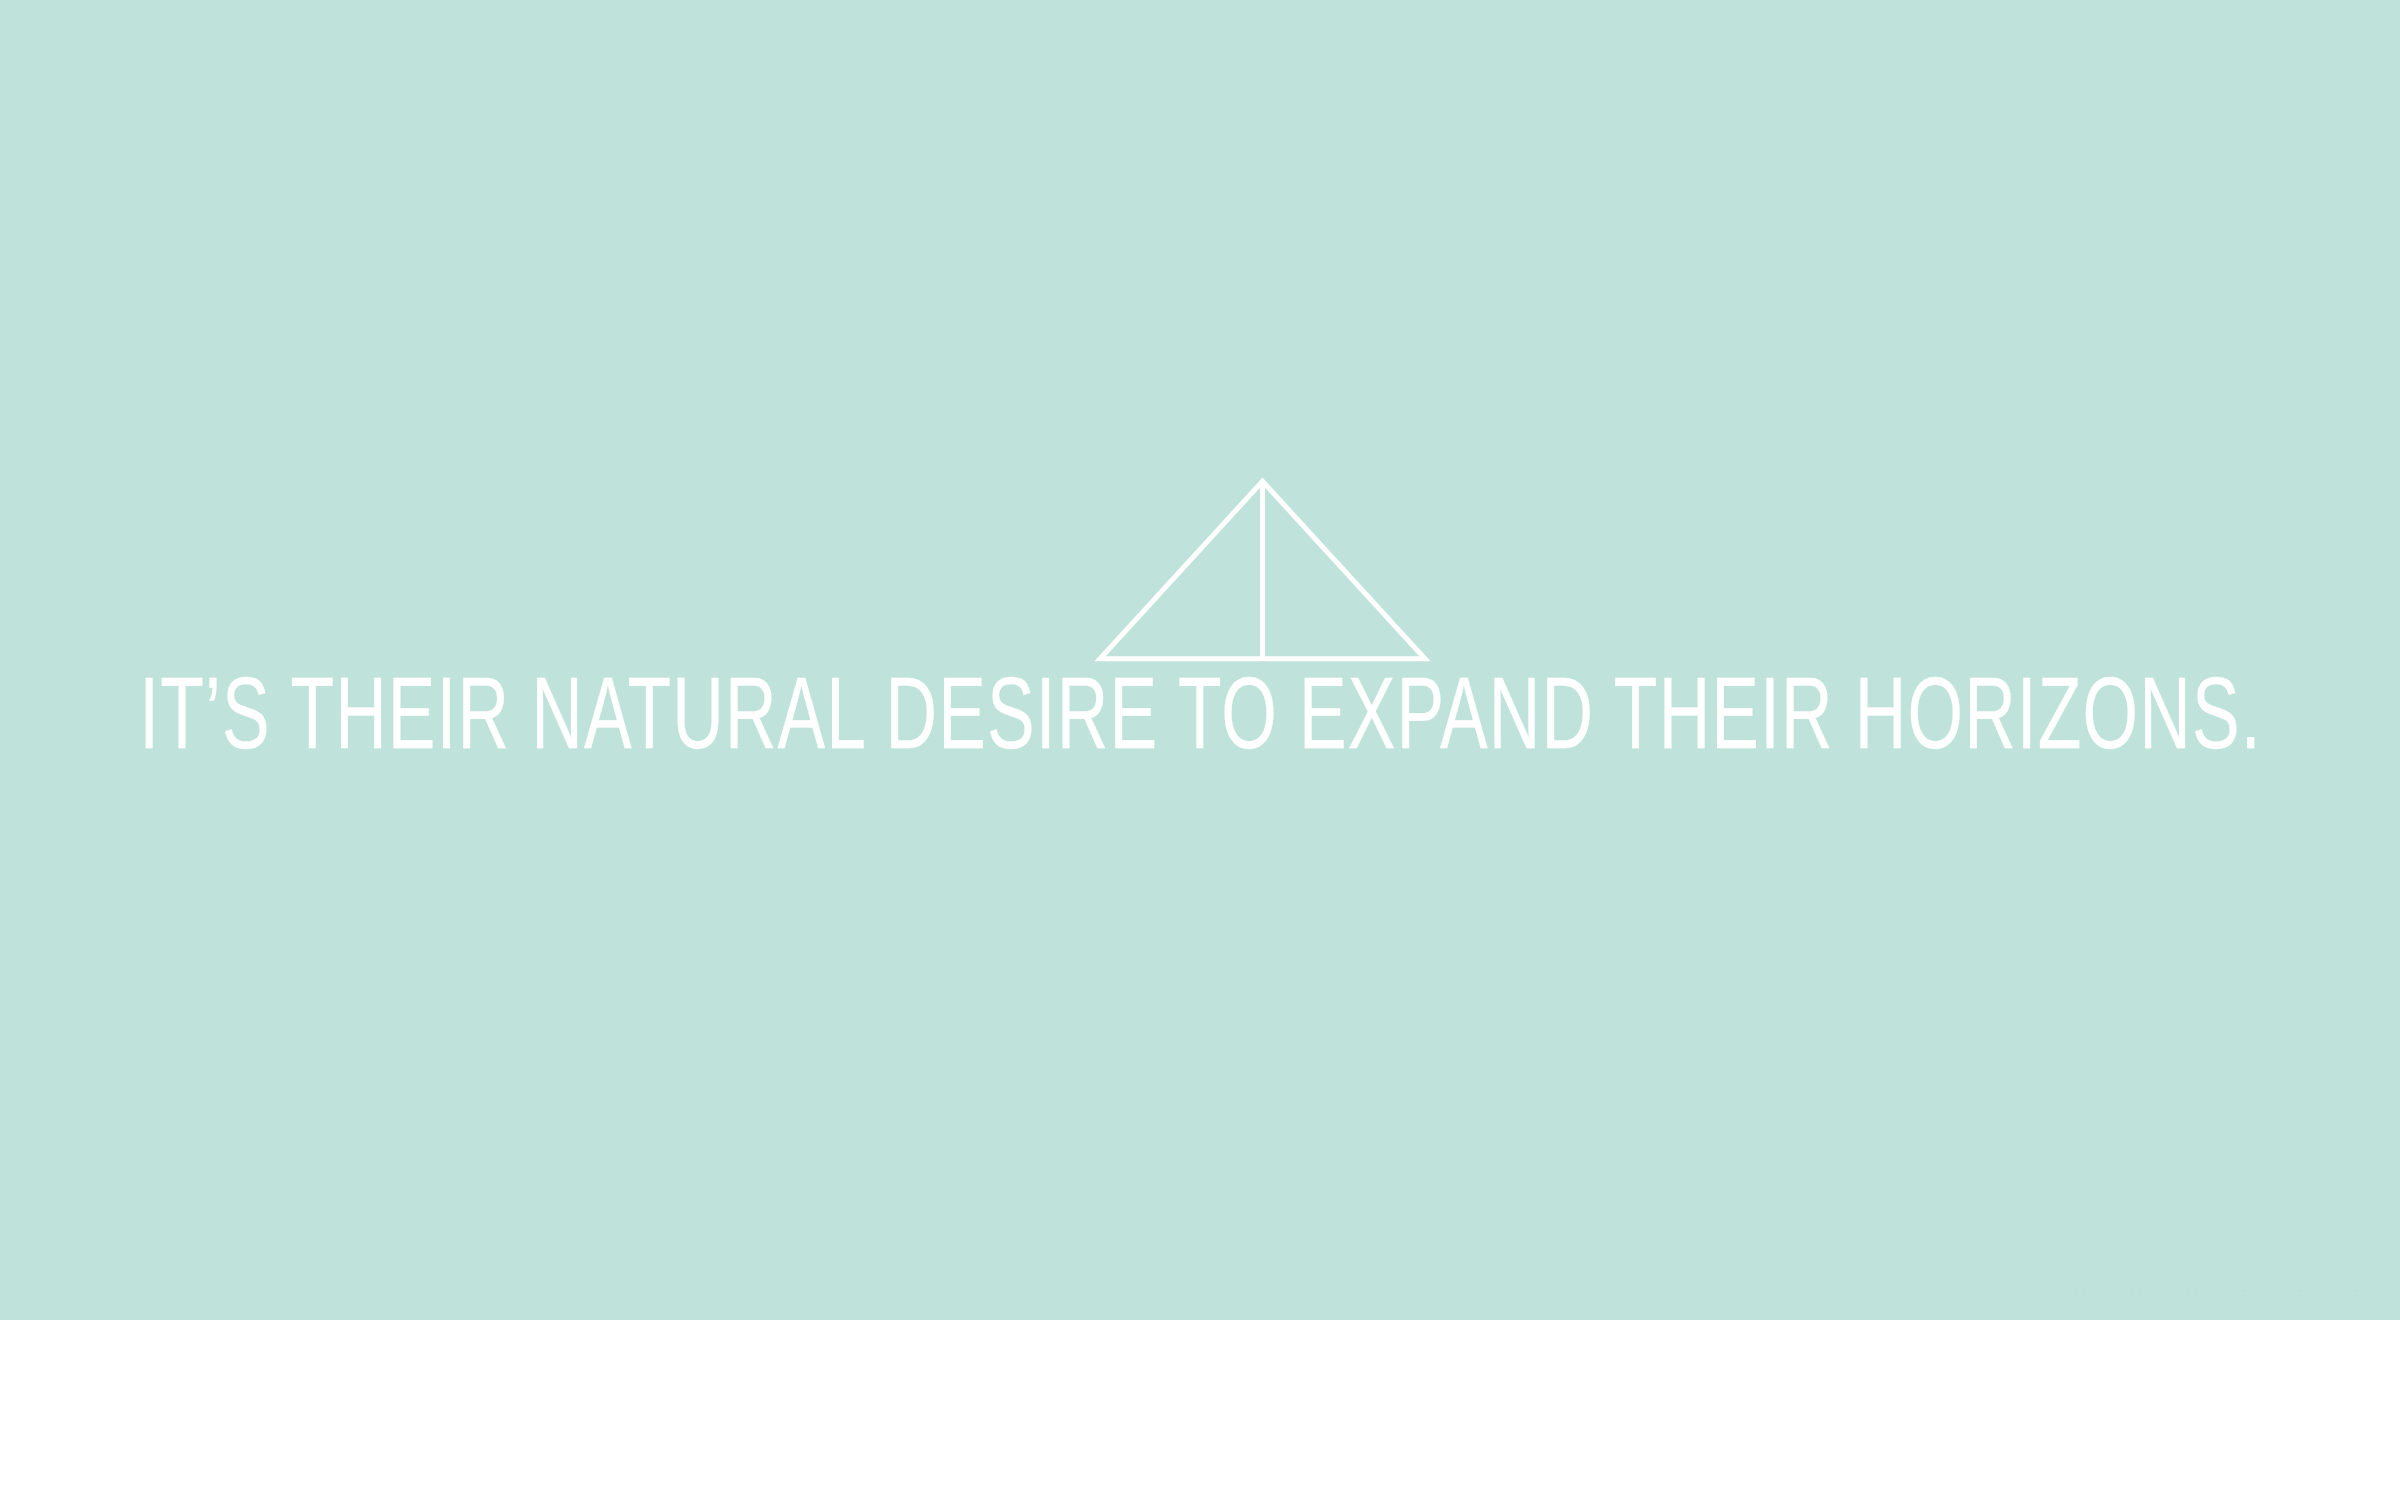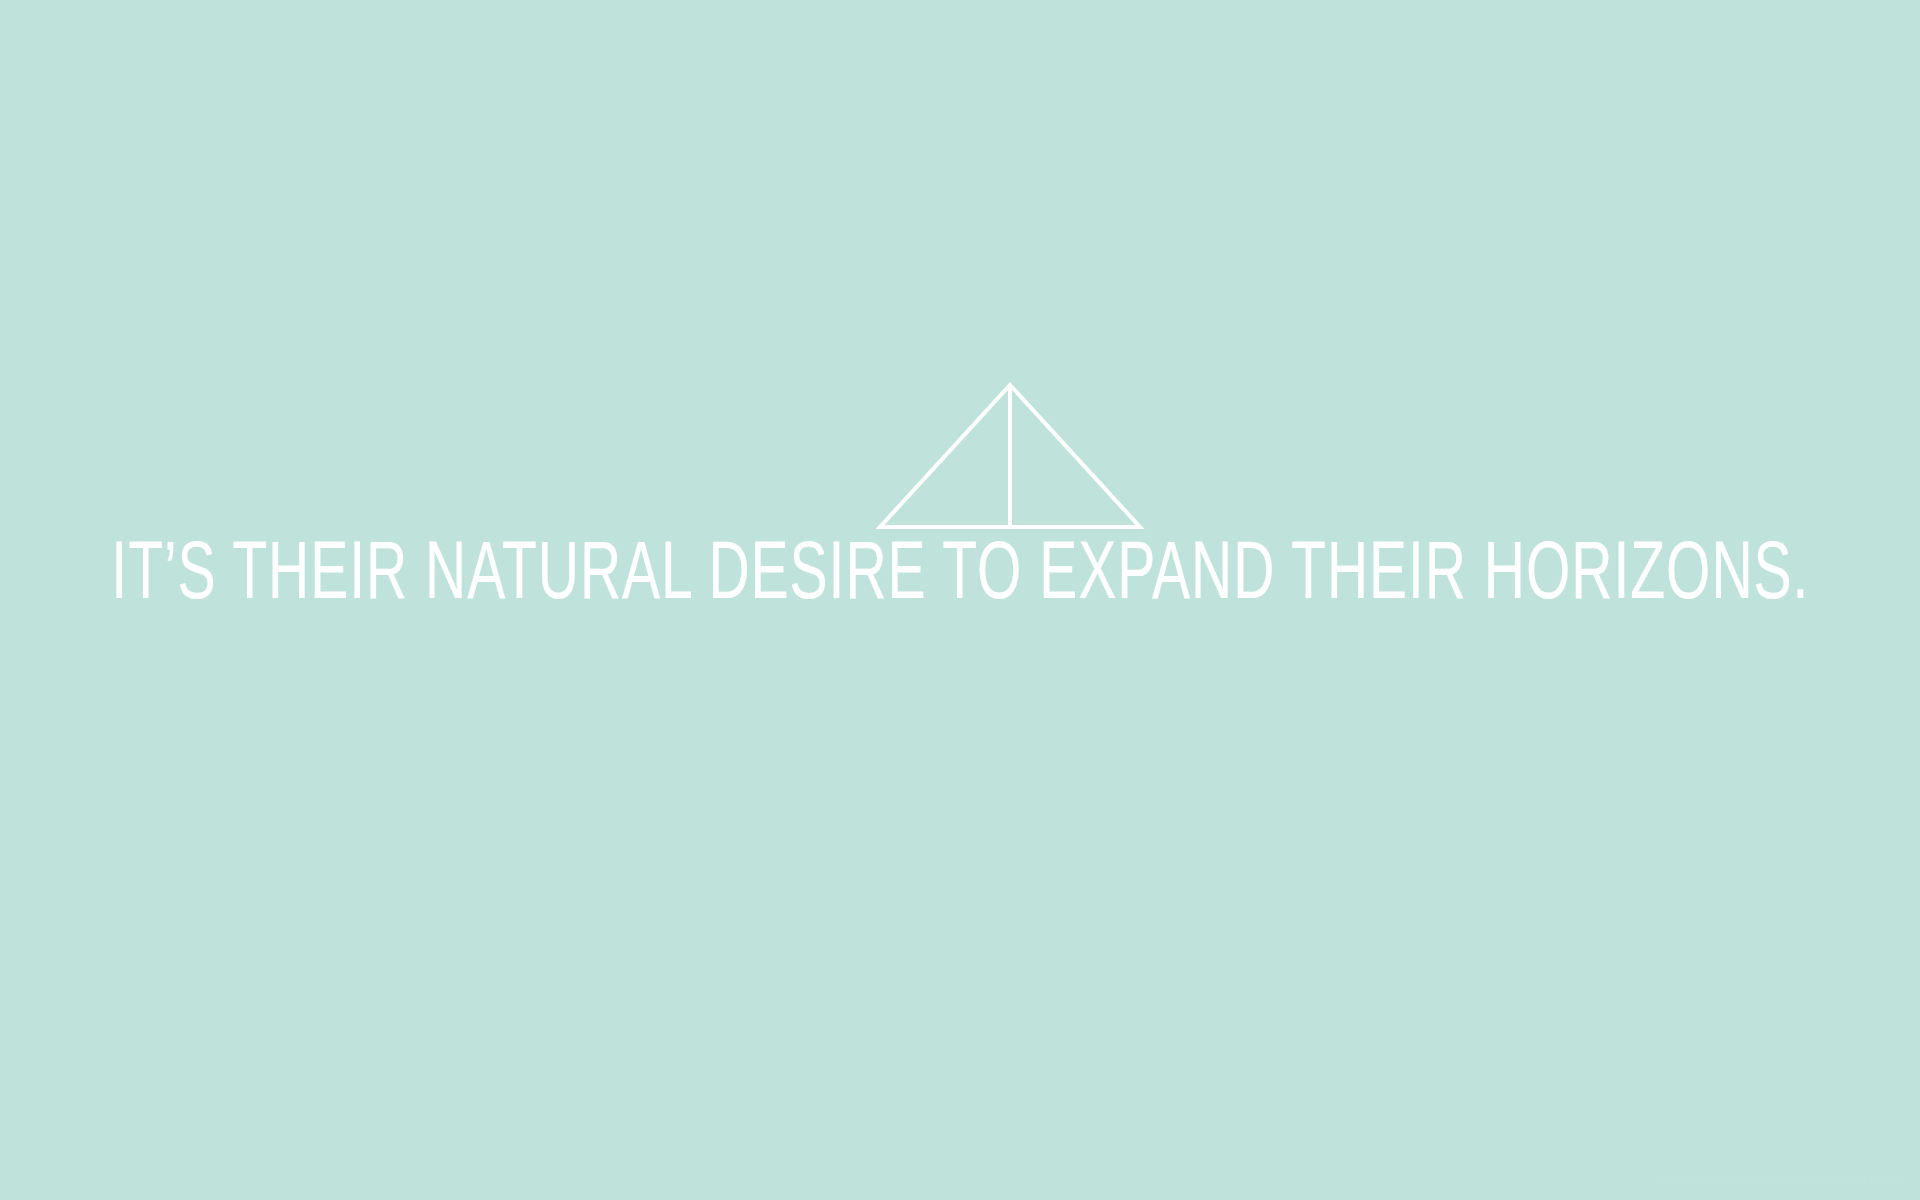--- a/index.html
+++ b/index.html
@@ -73,21 +73,21 @@
     font-family: "Liberation Sans", sans-serif;
     font-size: 15px;
     letter-spacing: 0.6px;
     white-space: nowrap;
     user-select: none;
   }
 </style>
 </head>
 <body>
 
-<div id="wallpaper" style="background: rgb(191, 227, 218); width: 1920px; height: 1200px;">
+<div id="wallpaper" style="background: rgb(191, 227, 218); width: 1920px; height: 1056px;">
 
   <div id="emblem">
     <svg viewBox="0 0 296 172" xmlns="http://www.w3.org/2000/svg">
       <path d="M 148 15 L 278 157 L 18 157 Z" fill="none" stroke="#ffffff" stroke-width="4" stroke-linejoin="miter" stroke-miterlimit="10"></path>
       <line x1="148" y1="15" x2="148" y2="157" stroke="#ffffff" stroke-width="4"></line>
     </svg>
   </div>
 
   <div id="quote-wrap">
     <div id="quote-text" style="color: rgb(255, 255, 255); transform: scaleX(0.771572) scaleY(1.1);">IT’S THEIR NATURAL DESIRE TO EXPAND THEIR HORIZONS.</div>

